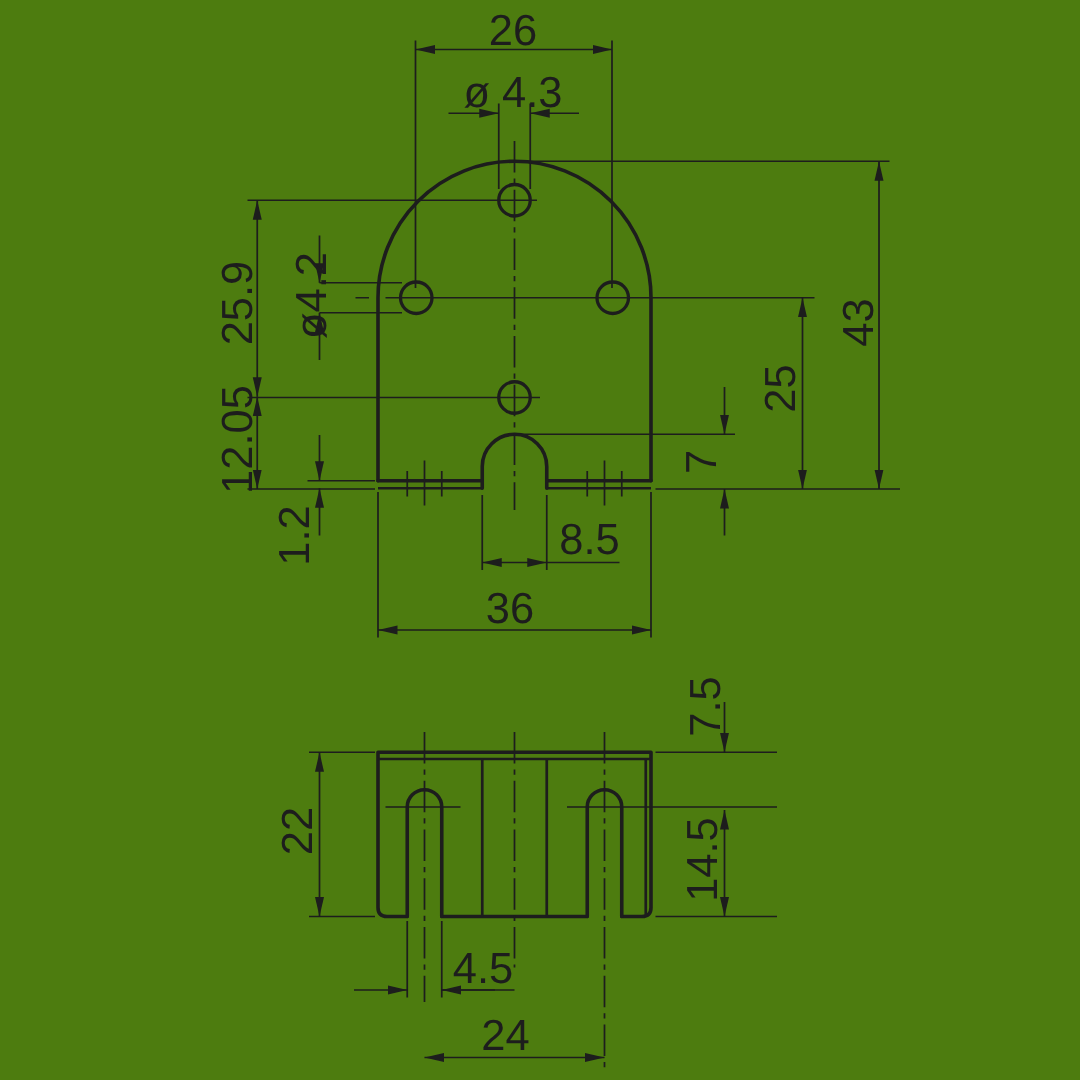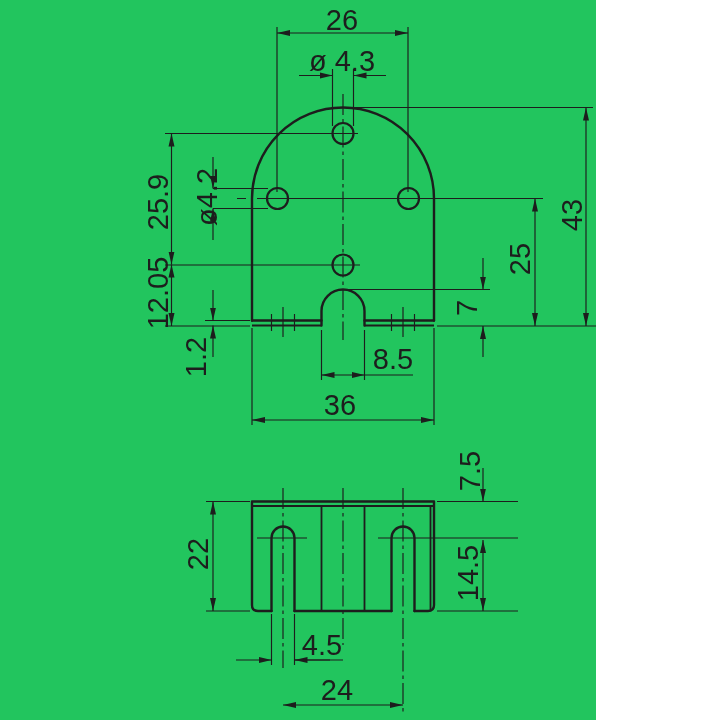--- a/index.html
+++ b/index.html
@@ -1,16 +1,16 @@
 <!DOCTYPE html>
 <html><head>
 <meta charset="utf-8">
 <style>
   html,body{margin:0;padding:0;background:#ffffff;}
-  .page{width:596px;height:720px;background:#22c55e;position:relative;overflow:hidden;}
+  .page{width:720px;height:720px;background:#4d7c0f;position:relative;overflow:hidden;}
   svg{display:block;}
   .thick{fill:none;stroke:#1d1d1d;stroke-width:2.4;stroke-linecap:round;}
   .med{fill:none;stroke:#1d1d1d;stroke-width:1.8;stroke-linecap:butt;}
   .hole{fill:none;stroke:#1d1d1d;stroke-width:2.2;}
   .thin{fill:none;stroke:#1d1d1d;stroke-width:1.15;stroke-linecap:butt;}
   .cl{fill:none;stroke:#1d1d1d;stroke-width:1.15;stroke-dasharray:21 4 3.5 4;}
   .dimtext{font-family:"Liberation Sans","DejaVu Sans",sans-serif;font-size:29px;fill:#1d1d1d;}
 </style>
 </head>
 <body>

